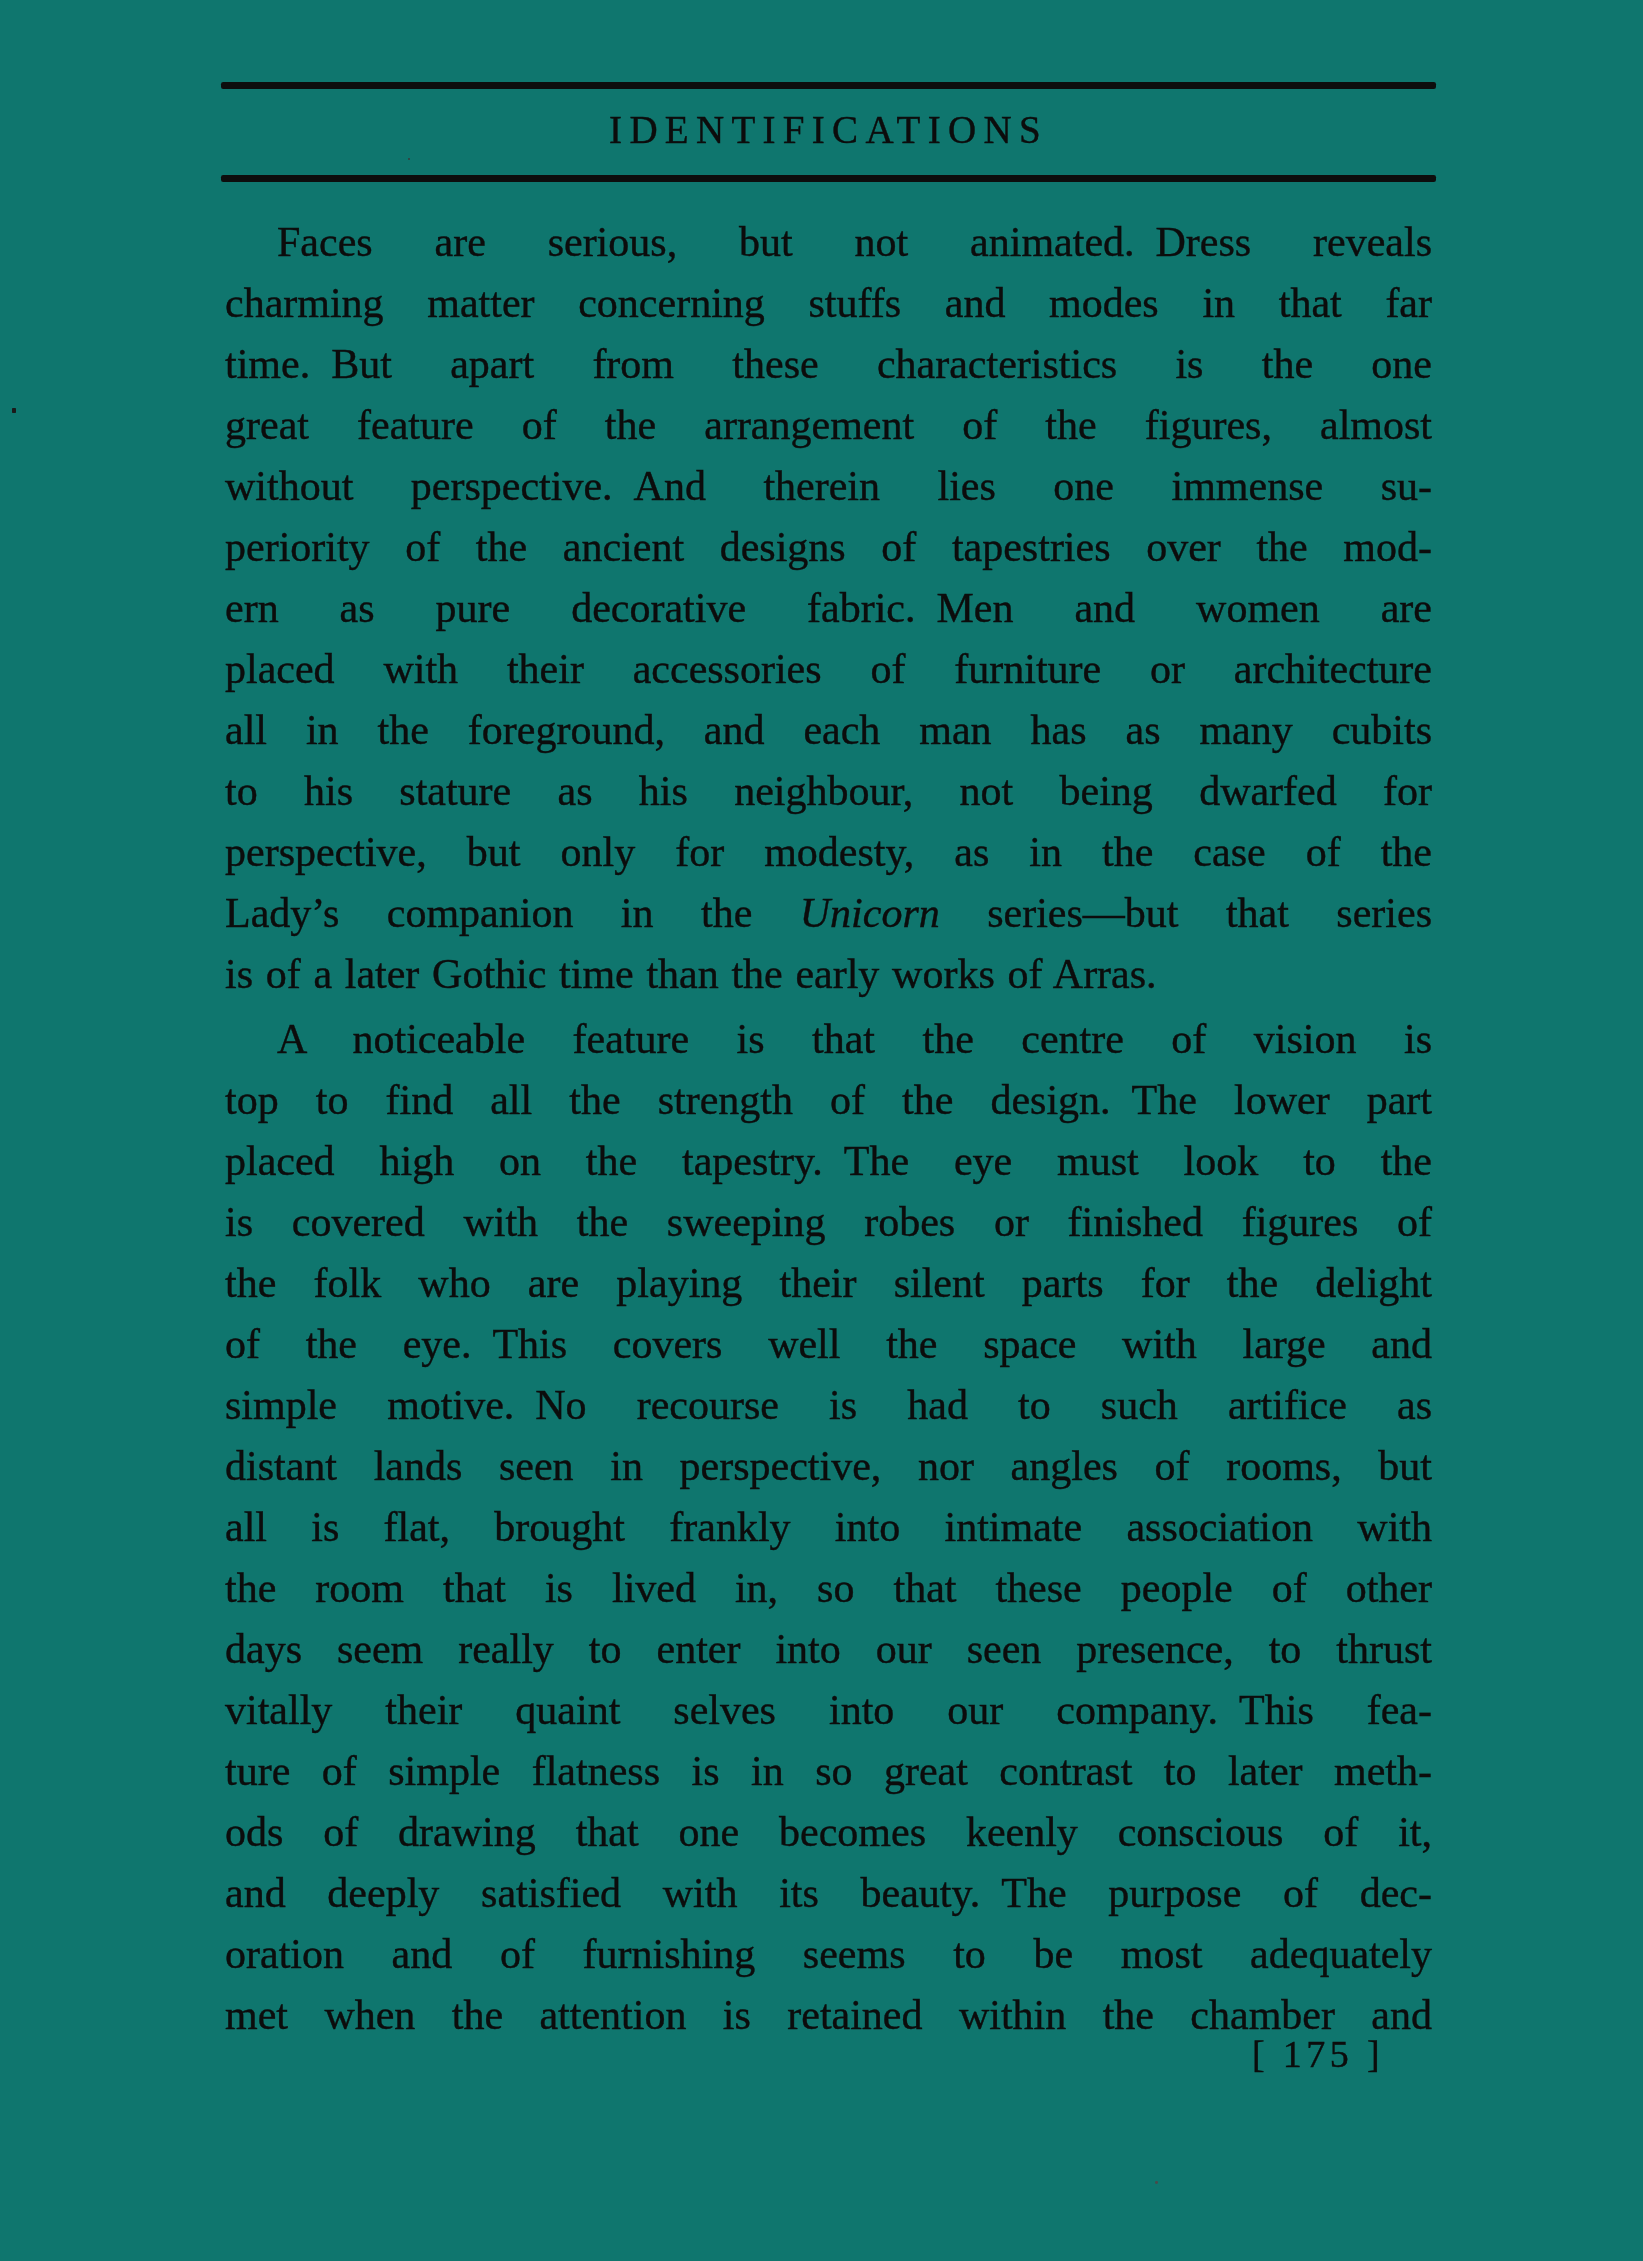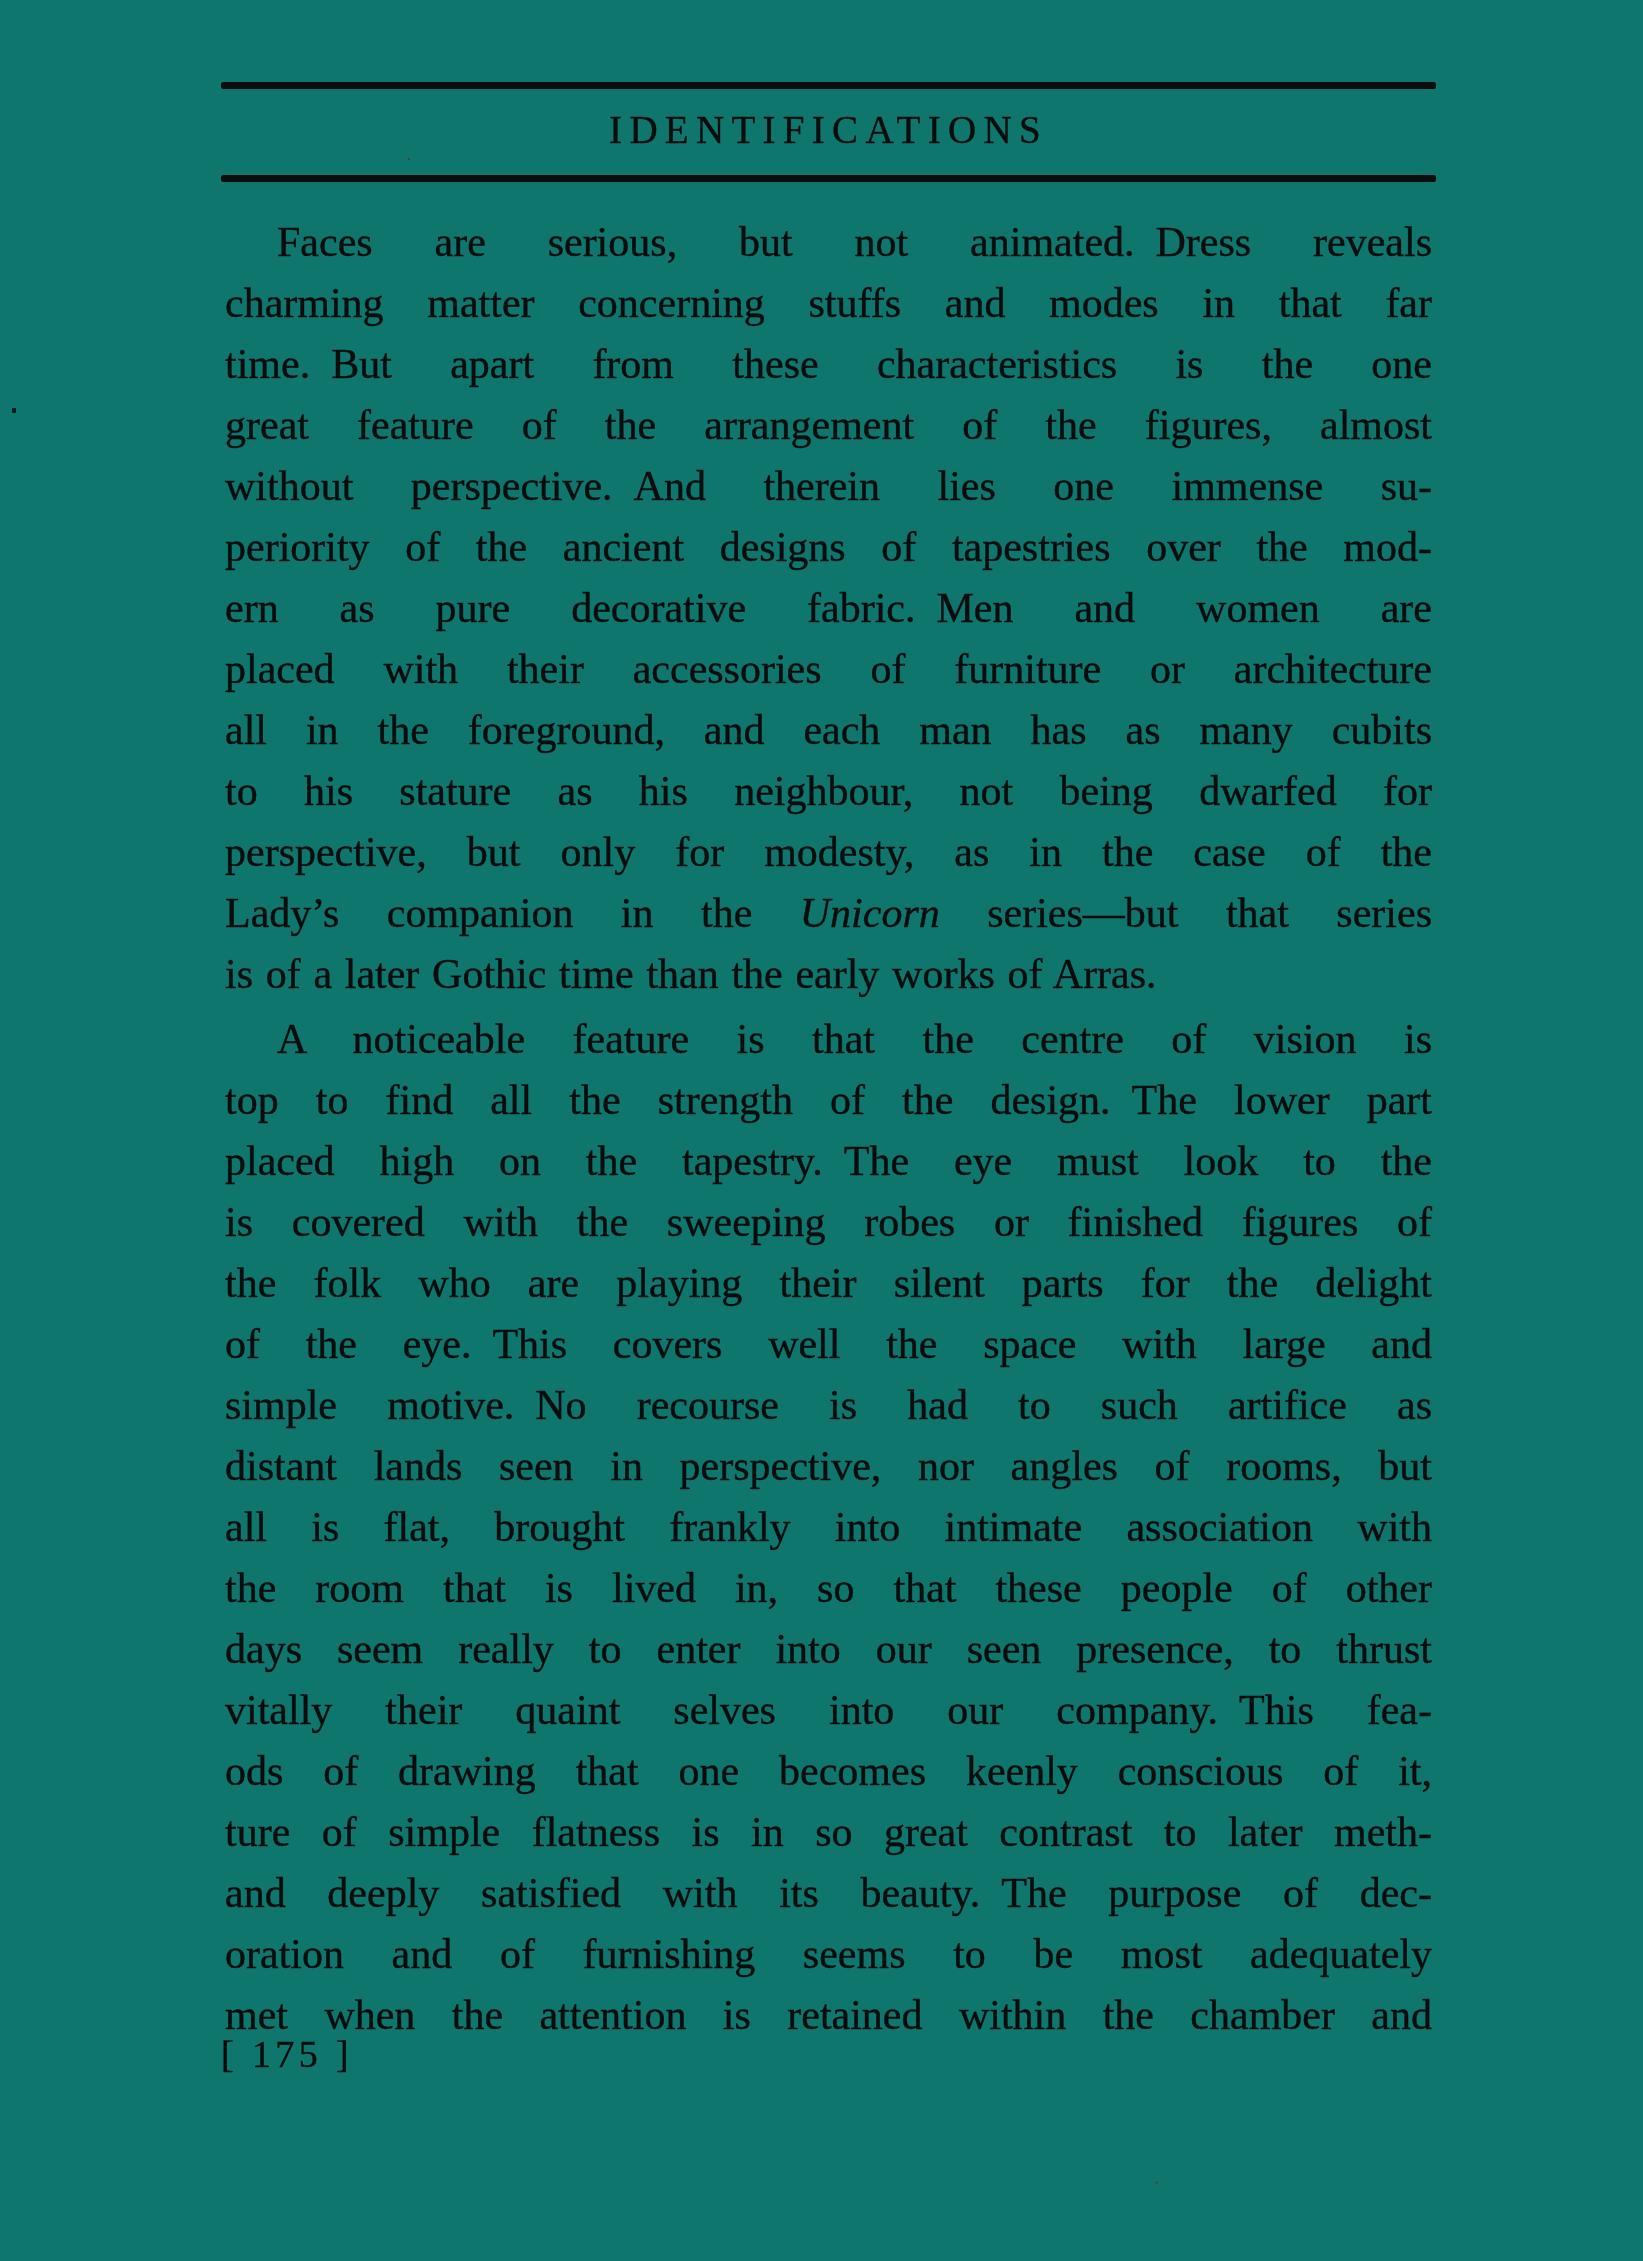--- a/index.html
+++ b/index.html
@@ -56,21 +56,21 @@
   .line.indent { text-indent: 52px; }
   .line.flush { text-align-last: left; }
   .italic { font-style: italic; }
   .page-number {
     position: absolute;
     left: 221px;
     width: 1215px;
     top: 2032px;
     padding-right: 52px;
     box-sizing: border-box;
-    text-align: left;
+    text-align: right;
     font-size: 38px;
     letter-spacing: 4.4px;
     -webkit-text-stroke: 0.4px #0c0c0c;
   }
   .speck {
     position: absolute;
     background: #1a1a1a;
     border-radius: 50%;
   }
   .speck-1 { left: 12.3px;  top: 408px;  width: 3.6px; height: 5.1px; border-radius: 0.7px; }
@@ -110,22 +110,22 @@
         <div class="line">placed high on the tapestry. The eye must look to the</div>
         <div class="line">is covered with the sweeping robes or finished figures of</div>
         <div class="line">the folk who are playing their silent parts for the delight</div>
         <div class="line">of the eye. This covers well the space with large and</div>
         <div class="line">simple motive. No recourse is had to such artifice as</div>
         <div class="line">distant lands seen in perspective, nor angles of rooms, but</div>
         <div class="line">all is flat, brought frankly into intimate association with</div>
         <div class="line">the room that is lived in, so that these people of other</div>
         <div class="line">days seem really to enter into our seen presence, to thrust</div>
         <div class="line">vitally their quaint selves into our company. This fea-</div>
+        <div class="line">ture of simple flatness is in so great contrast to later meth-</div>
         <div class="line">ods of drawing that one becomes keenly conscious of it,</div>
-        <div class="line">ture of simple flatness is in so great contrast to later meth-</div>
         <div class="line">and deeply satisfied with its beauty. The purpose of dec-</div>
         <div class="line">oration and of furnishing seems to be most adequately</div>
         <div class="line">met when the attention is retained within the chamber and</div>
       </div>
     </div>
 
   <div class="page-number">[ 175 ]</div>
 
   <div class="speck speck-1"></div>
   <div class="speck speck-2"></div>

